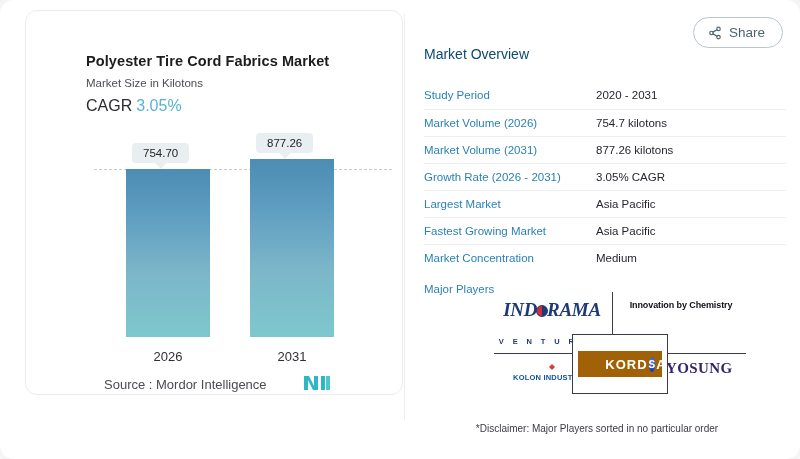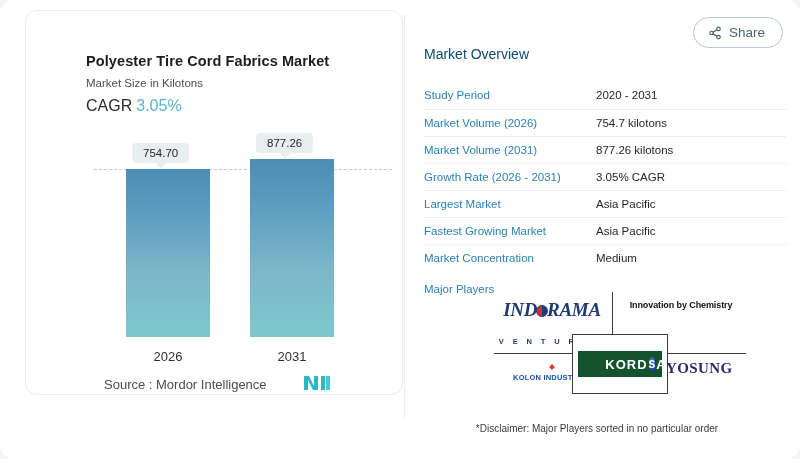--- a/index.html
+++ b/index.html
@@ -202,21 +202,21 @@
   }
 
   .kordsa-box {
     position: absolute; left: 78px; top: 42px;
     width: 96px; height: 60px;
     background: #ffffff;
     border: 1px solid #3b3b46;
     display: flex; align-items: center; justify-content: center;
   }
   .kordsa {
-    background: #14532d;
+    background: #a16207;
     width: 84px; height: 26px;
     display: flex; align-items: center; justify-content: center;
     gap: 0px;
     padding-left: 32px;
   }
   .kordsa .t {
     color: #ffffff; font-size: 13px; font-weight: bold; letter-spacing: 1px;
   }
   .kordsa .s {
     display: inline-flex; align-items: center; justify-content: center;

